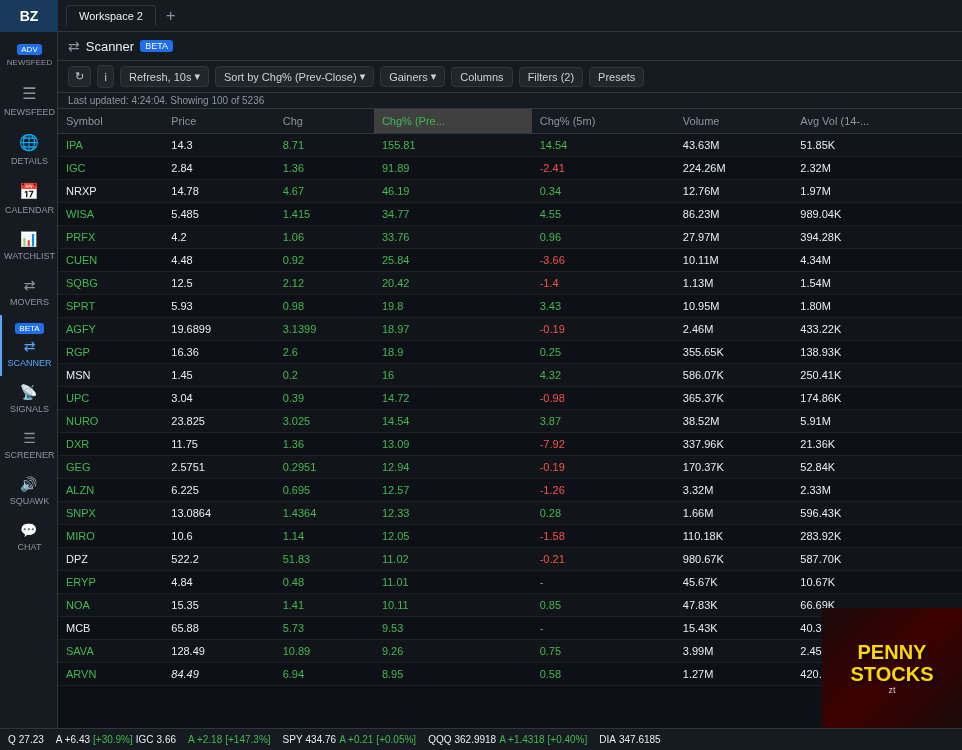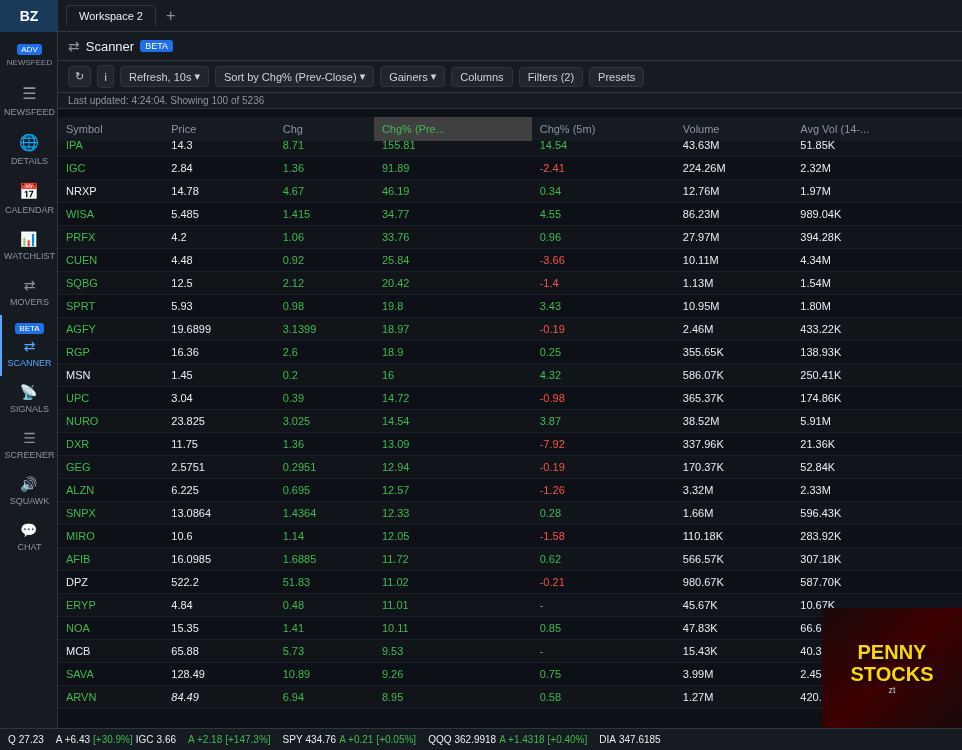--- a/index.html
+++ b/index.html
@@ -207,21 +207,21 @@
     }
     thead th {
       background: #161b22;
       color: #8b949e;
       padding: 6px 8px;
       text-align: left;
       font-weight: 500;
       font-size: 11px;
       border-bottom: 1px solid #30363d;
       position: sticky;
-      top: 8px;
+      top: 0;
       z-index: 1;
       white-space: nowrap;
     }
     thead th.sorted-green {
       background: #404040;
       color: #3fb950;
     }
     tbody tr {
       border-bottom: 1px solid #1c2128;
     }
@@ -557,29 +557,20 @@
             <tr>
       <td style="color:#3fb950;font-weight:500;">MIRO</td>
       <td style="color:#e6edf3;">10.6</td>
       <td style="color:#3fb950;">1.14</td>
       <td style="color:#3fb950;">12.05</td>
       <td style="color:#f85149;">-1.58</td>
       <td style="color:#e6edf3;">110.18K</td>
       <td style="color:#e6edf3;">283.92K</td>
     </tr>
             <tr>
-      <td style="color:#3fb950;font-weight:500;">AFIB</td>
-      <td style="color:#e6edf3;">16.0985</td>
-      <td style="color:#3fb950;">1.6885</td>
-      <td style="color:#3fb950;">11.72</td>
-      <td style="color:#3fb950;">0.62</td>
-      <td style="color:#e6edf3;">566.57K</td>
-      <td style="color:#e6edf3;">307.18K</td>
-    </tr>
-            <tr>
       <td style="color:#e6edf3;font-weight:500;">DPZ</td>
       <td style="color:#e6edf3;">522.2</td>
       <td style="color:#3fb950;">51.83</td>
       <td style="color:#3fb950;">11.02</td>
       <td style="color:#f85149;">-0.21</td>
       <td style="color:#e6edf3;">980.67K</td>
       <td style="color:#e6edf3;">587.70K</td>
     </tr>
             <tr>
       <td style="color:#3fb950;font-weight:500;">ERYP</td>

